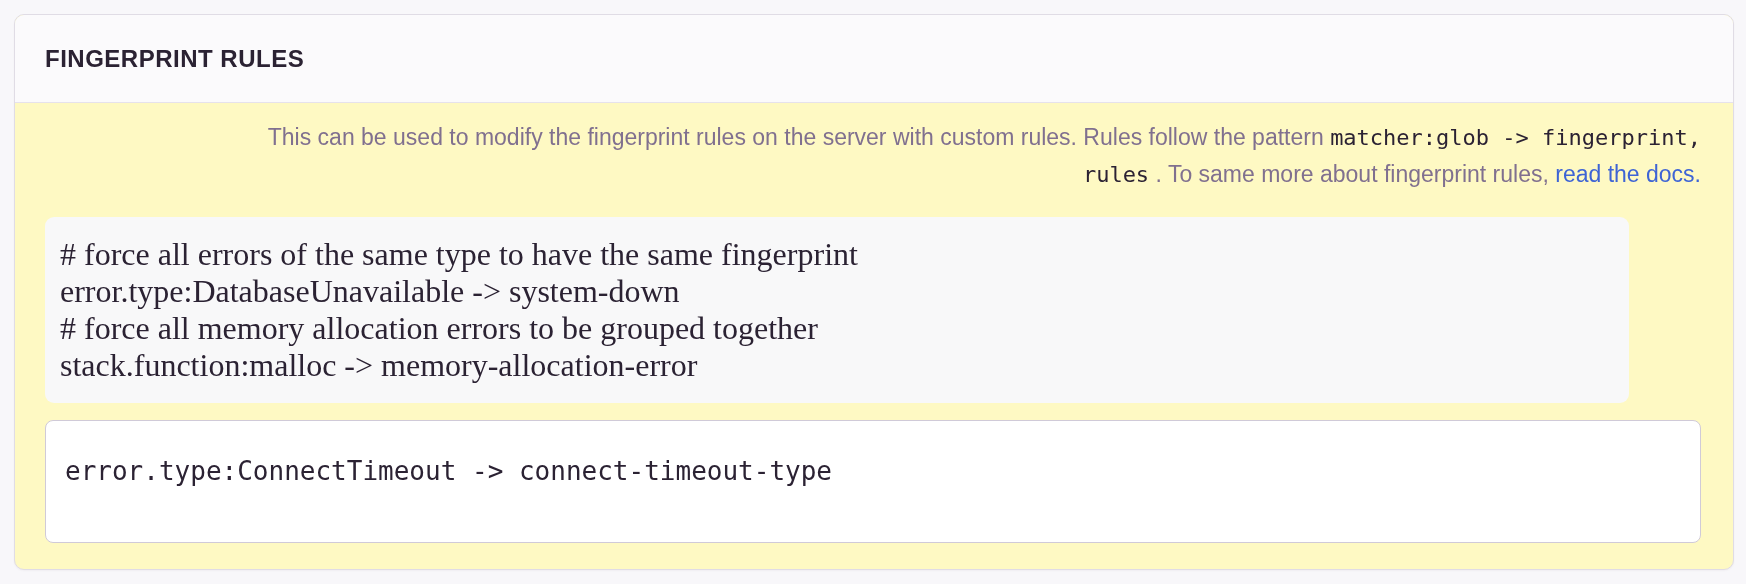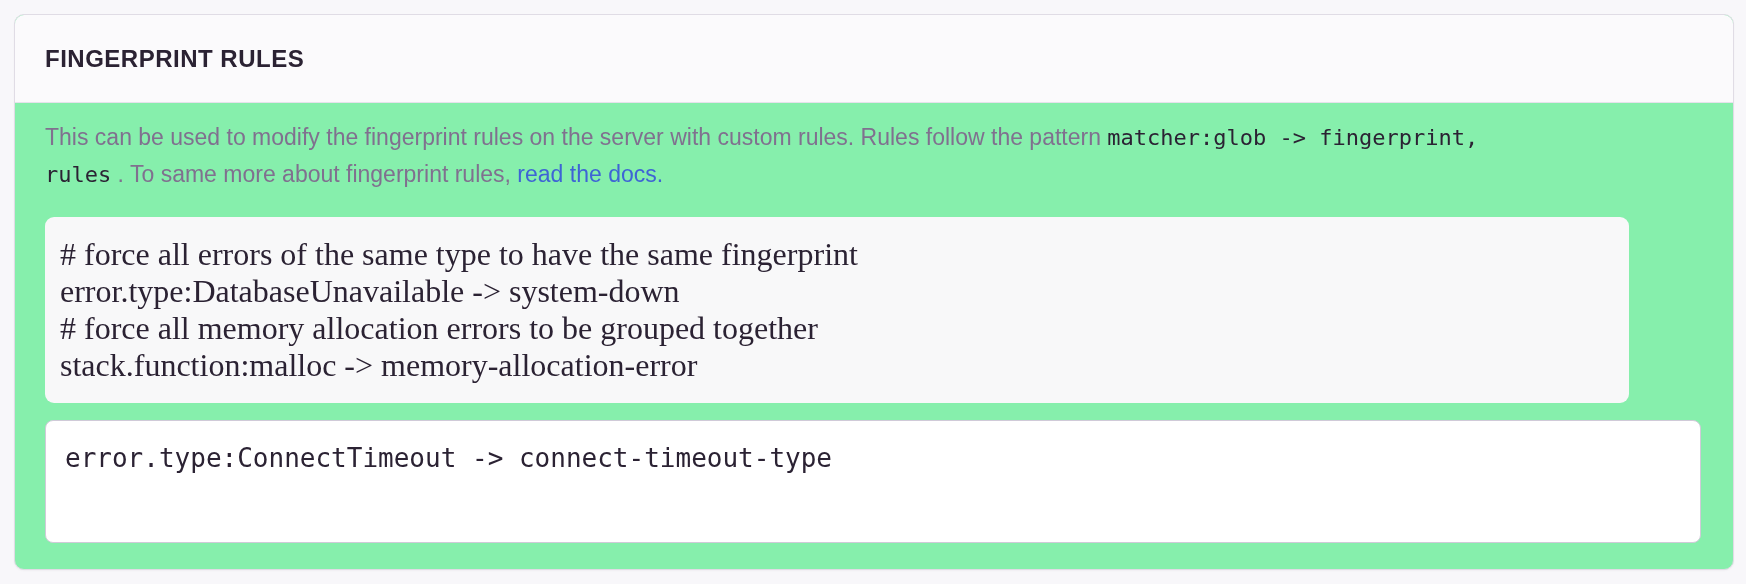--- a/index.html
+++ b/index.html
@@ -5,21 +5,21 @@
   * { margin: 0; padding: 0; box-sizing: border-box; }
   html, body { width: 100%; height: 100%; }
   body {
     background: #f8f7fa;
     padding: 14px 12px 16px 14px;
     font-family: "Liberation Sans", sans-serif;
     -webkit-font-smoothing: antialiased;
   }
   .panel {
     width: 100%;
-    background: #86efac;
+    background: #fef9c3;
     border: 1px solid #e0dce5;
     border-radius: 10px;
     box-shadow: 0 1px 2px rgba(43,34,51,0.04);
     overflow: hidden;
   }
   .panel-header {
     background: #fbfafc;
     border-bottom: 1px solid #e6e2ec;
     height: 88px;
     display: flex;
@@ -34,20 +34,21 @@
     text-transform: uppercase;
   }
   .panel-body {
     padding: 16px 32px 26px 30px;
   }
   .description {
     font-size: 23px;
     line-height: 36px;
     color: #80708f;
     margin: 0 0 24px 0;
+    text-align: right;
   }
   .description .inline-code {
     font-family: "DejaVu Sans Mono", monospace;
     font-size: 22px;
     color: #2b2233;
   }
   .description a.docs-link {
     color: #3e64d5;
     text-decoration: none;
     cursor: pointer;
@@ -64,21 +65,21 @@
     white-space: pre;
     overflow: hidden;
   }
   .rules-textarea {
     display: block;
     width: 100%;
     height: 123px;
     background: #ffffff;
     border: 1px solid #d0cad8;
     border-radius: 8px;
-    padding: 19px 19px;
+    padding: 32px 19px;
     font-family: "DejaVu Sans Mono", monospace;
     font-size: 26px;
     line-height: 36px;
     color: #2b2233;
     resize: none;
     outline: none;
     overflow: hidden;
   }
 </style>
 </head>

